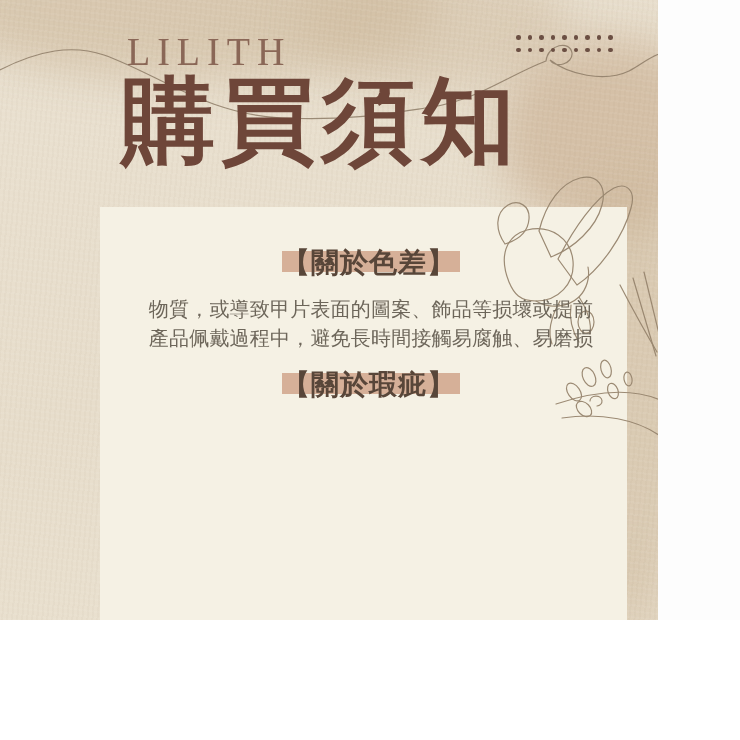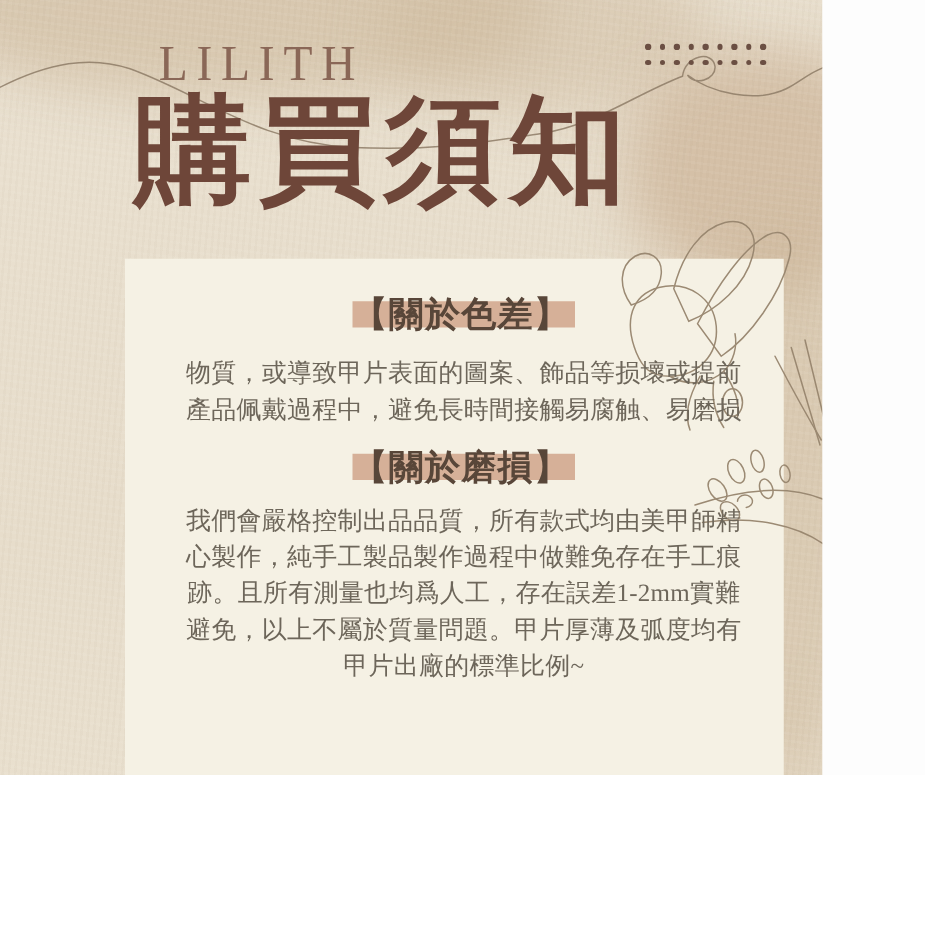--- a/index.html
+++ b/index.html
@@ -28,27 +28,27 @@
   .white-strip{position:absolute;right:0;top:0;width:82px;height:740px;background:var(--right-strip,#fdfdfd);}
   .dots{position:absolute;left:516px;top:35px;display:flex;flex-direction:column;gap:8px;z-index:5;}
   .dot-row{display:flex;gap:7px;}
   .dot{width:4.5px;height:4.5px;border-radius:50%;background:var(--dots,#6b4f43);}
   .brand{
     position:absolute;left:127px;top:31px;z-index:6;
     font-size:38px;line-height:1;letter-spacing:7px;font-weight:400;
     color:var(--brand,#8a6757);transform:scaleY(1.06);transform-origin:top left;
   }
   .title{
-    position:absolute;left:107px;top:72px;margin:0;z-index:6;
+    position:absolute;left:121px;top:72px;margin:0;z-index:6;
     font-size:94px;line-height:1.06;letter-spacing:6px;font-weight:600;
     color:var(--title,#6e4639);
   }
   .card{position:absolute;left:100px;top:207px;width:527px;height:512px;background:var(--card,#f5f1e4);z-index:2;}
   .decor-svg{position:absolute;left:0;top:0;z-index:3;}
-  .card-content{position:absolute;left:100px;top:207px;width:527px;height:512px;z-index:4;box-sizing:border-box;padding:30px 0 0 15px;}
+  .card-content{position:absolute;left:100px;top:217px;width:527px;height:512px;z-index:4;box-sizing:border-box;padding:30px 0 0 15px;}
   .notice-section{margin:0 0 16px 0;}
   .section-heading{margin:0 0 12px 0;font-size:28px;line-height:32px;font-weight:700;color:var(--heading,#584639);letter-spacing:1px;}
   .section-heading .hl{
     background-image:linear-gradient(var(--highlight,#d6b098),var(--highlight,#d6b098));
     background-repeat:no-repeat;background-size:100% 21px;background-position:0 4px;
     padding-right:4px;
   }
   .section-body{margin:0;}
   .section-line{margin:0;font-size:20px;line-height:29px;color:var(--body,#6d665a);white-space:nowrap;letter-spacing:.2px;}
 </style>
@@ -131,25 +131,18 @@
   </section>
 
   <section class="notice-section">
     <div class="section-body">
             <p class="section-line">物質，或導致甲片表面的圖案、飾品等损壞或提前</p>
             <p class="section-line">產品佩戴過程中，避免長時間接觸易腐触、易磨损</p>
           </div>
   </section>
 
   <section class="notice-section">
-    <h2 class="section-heading"><span class="hl">【關於磨損】</span></h2>
-    <div class="section-body">
-            <p class="section-line">我們會嚴格控制出品品質，所有款式均由美甲師精</p>
-            <p class="section-line">心製作，純手工製品製作過程中做難免存在手工痕</p>
-            <p class="section-line">跡。且所有測量也均爲人工，存在誤差1-2mm實難</p>
-            <p class="section-line">避免，以上不屬於質量問題。甲片厚薄及弧度均有</p>
-            <p class="section-line">甲片出廠的標準比例~</p>
-          </div>
+    <h2 class="section-heading"><span class="hl">【關於瑕疵】</span></h2>
   </section>
 </div>
   </div>
   <div class="white-strip"></div>
 </div>
 
 </body></html>

